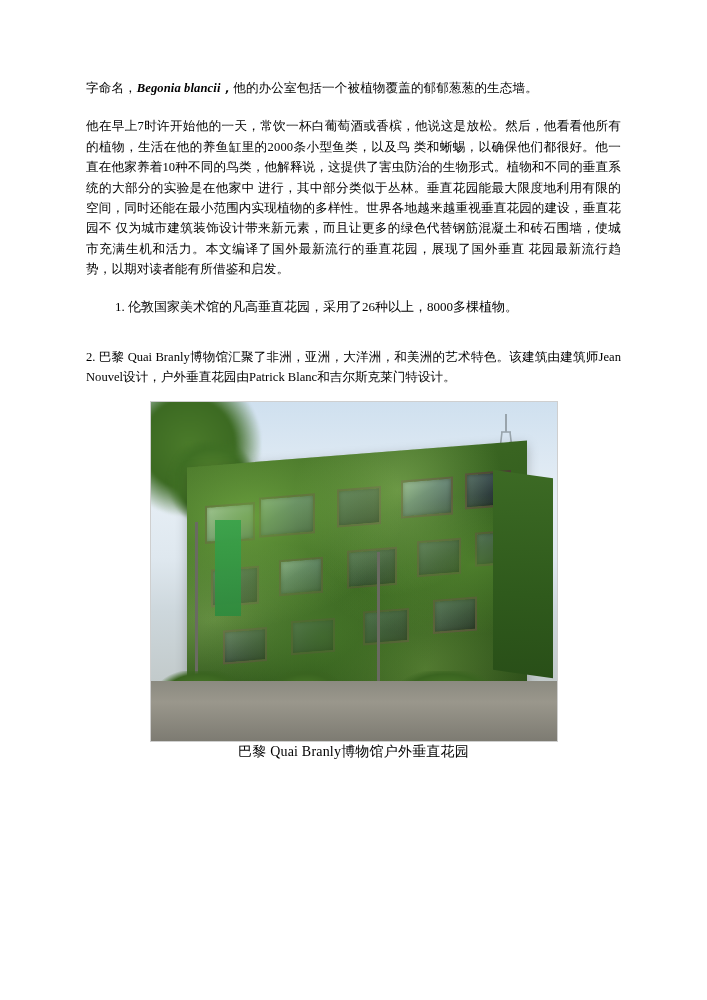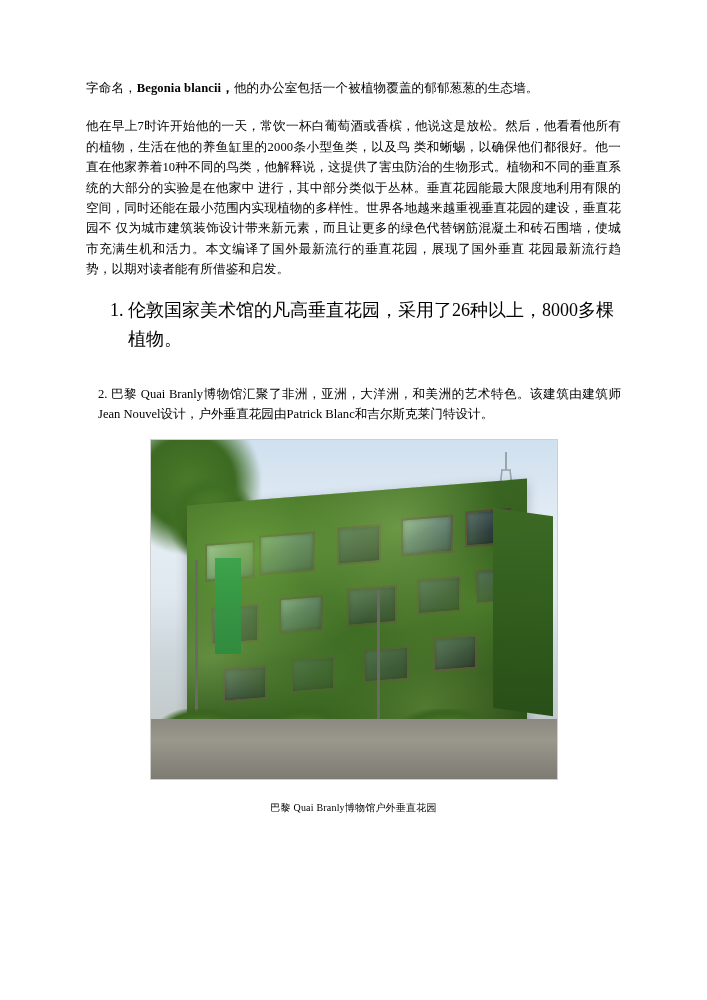--- a/index.html
+++ b/index.html
@@ -38,54 +38,55 @@
     line-height: 1.62;
     text-align: justify;
     font-family: "Liberation Serif", serif;
     letter-spacing: 0.1px;
   }
   p.first {
     margin-bottom: 18px;
   }
   .bold-italic {
     font-weight: bold;
+    font-style: italic;
   }
   ol.numlist {
     margin: 16px 0 0 0;
     padding-left: 42px;
-    font-size: 18px;
+    font-size: 13px;
     line-height: 1.62;
   }
   ol.numlist li {
     margin-bottom: 6px;
   }
   .para-item2 {
-    margin: 30px 0 10px 12px;
+    margin: 30px 0 10px 0;
     font-size: 12.6px;
     line-height: 1.62;
     text-align: justify;
   }
   .figure {
     margin: 14px 0 0 0;
     text-align: center;
   }
   .photo {
     width: 406px;
     height: 339px;
     margin: 0 auto;
     display: block;
     position: relative;
     overflow: hidden;
     border: 1px solid #cfcfcf;
     background: #6d8b4a;
   }
   .caption {
     text-align: center;
-    font-size: 10px;
-    margin-top: 21px;
+    font-size: 14px;
+    margin-top: 1px;
     letter-spacing: 0.2px;
   }
 
   
   .sky {
     position: absolute;
     left: 0; top: 0; width: 100%; height: 100%;
     background: linear-gradient(180deg, #cfe0ef 0%, #e6eef5 28%, #dfe8ef 46%, #cdd7dc 62%, #b9bfbc 100%);
   }
   .tree-left {

